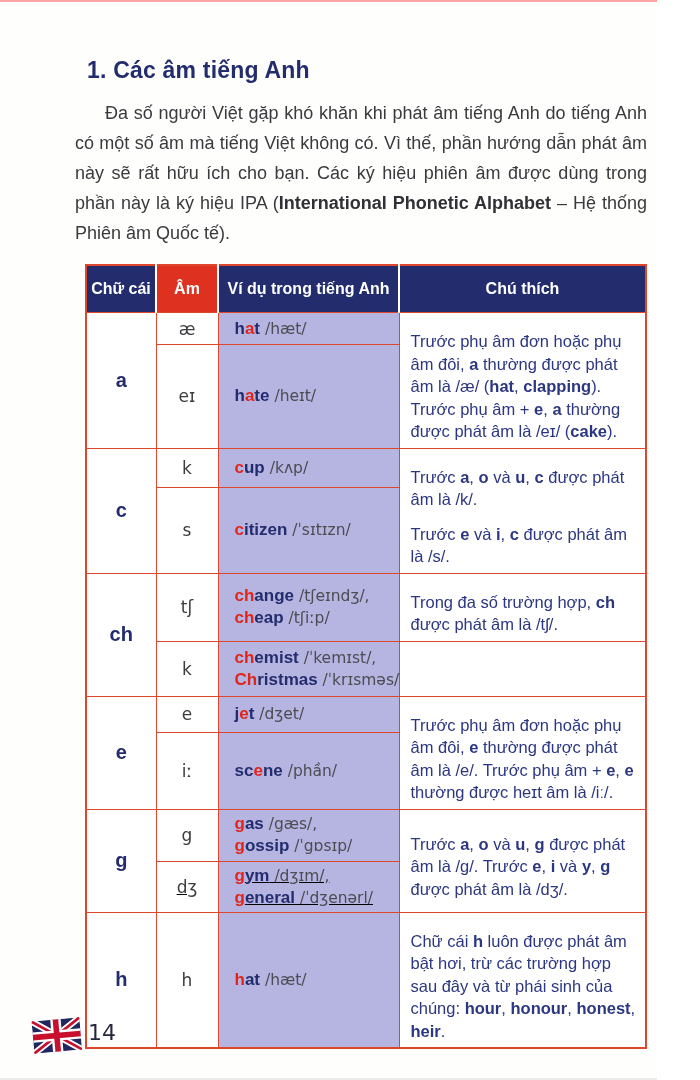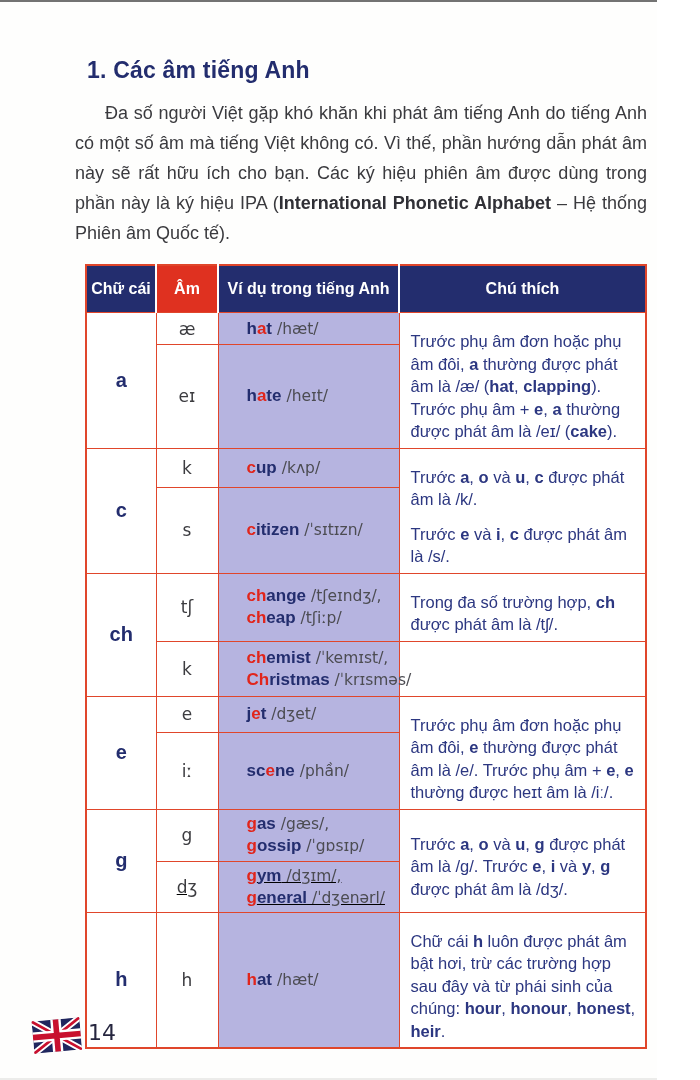--- a/index.html
+++ b/index.html
@@ -1,38 +1,38 @@
 <!DOCTYPE html>
 <html style="--navy: #232d6e; --red: #df3120; --red2: #e1251b; --bord: #e0462b; --lav: #b6b4e0; --note: #2c3781;"><head>
 <meta charset="utf-8">
 <style>
   html,body{margin:0;padding:0;}
   body{width:700px;height:1080px;overflow:hidden;background:#ffffff;
        font-family:"Liberation Sans","DejaVu Sans",sans-serif;}
   .page{position:relative;width:657px;height:1080px;background:#fefefd;
-        border-top:2px solid #737373;border-bottom:2px solid #ececea;box-sizing:border-box;}
+        border-top:2px solid #fca5a5;border-bottom:2px solid #ececea;box-sizing:border-box;}
   .title{position:absolute;left:87px;top:55px;font-size:23px;font-weight:bold;
          color:var(--navy);letter-spacing:.2px;}
   .intro{position:absolute;left:75px;top:96px;width:572px;margin:0;
          font-size:18px;line-height:30px;color:#3a3a3e;text-align:justify;text-indent:30px;}
   .intro .nb{font-weight:bold;color:#303036;}
   table.ptable{position:absolute;left:85px;top:262px;width:560px;
                border-collapse:collapse;table-layout:fixed;}
   .ptable col.c0{width:70px;} .ptable col.c1{width:62px;}
   .ptable col.c2{width:181px;} .ptable col.c3{width:247px;}
   .ptable th{background:var(--navy);color:#fff;font-size:16px;font-weight:bold;
              height:42px;border:1.5px solid var(--bord);padding:2px;line-height:18px;}
   .ptable th + th{border-left:2px solid #fff;}
   .ptable th.th-am{background:var(--red);}
   .ptable td{border:1.5px solid var(--bord);vertical-align:middle;box-sizing:border-box;}
   .ptable{border:2px solid var(--bord);}
   td.letter-cell{background:#fff;text-align:center;font-size:20px;font-weight:bold;color:var(--navy);}
   td.sound-cell{background:#fff;text-align:center;font-size:17px;color:#3c3c40;
                 font-family:"DejaVu Sans",sans-serif;}
-  td.example-cell{background:var(--lav);padding:3px 8px 3px 28px;}
+  td.example-cell{background:var(--lav);padding:3px 8px 3px 16px;}
   .ex-line{line-height:22px;white-space:nowrap;}
   .word{color:var(--navy);font-weight:bold;font-size:17px;}
   .red-letter{color:var(--red2);font-weight:bold;font-size:17px;}
   .phon{color:#4c4c52;font-size:15.5px;font-family:"DejaVu Sans",sans-serif;}
   td.note-cell{background:#fff;color:var(--note);font-size:16.5px;line-height:22.5px;
                padding:5px 8px 5px 11px;}
   td.note-cell p{margin:12px 0 5px 0;}
   td.note-cell p:last-child{margin-bottom:0;}
   .nb{font-weight:bold;}
   .wm1{position:absolute;left:153px;top:942px;font-family:"DejaVu Serif",serif;

